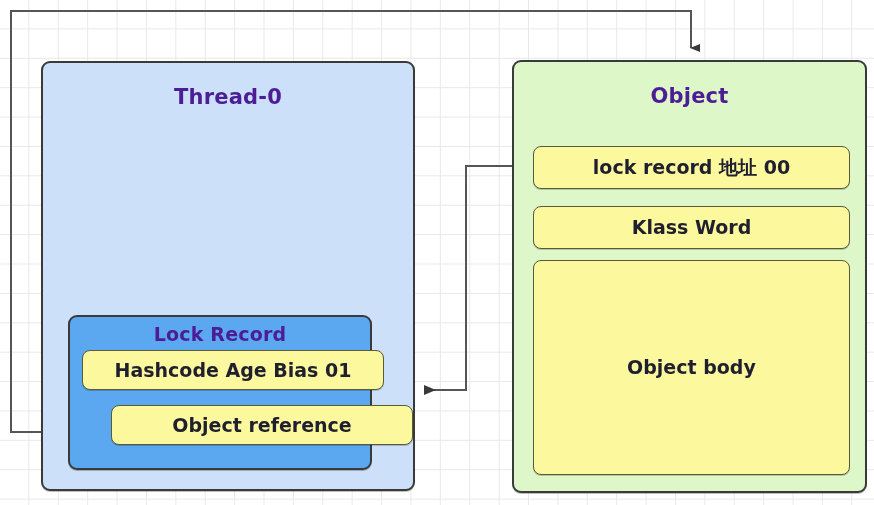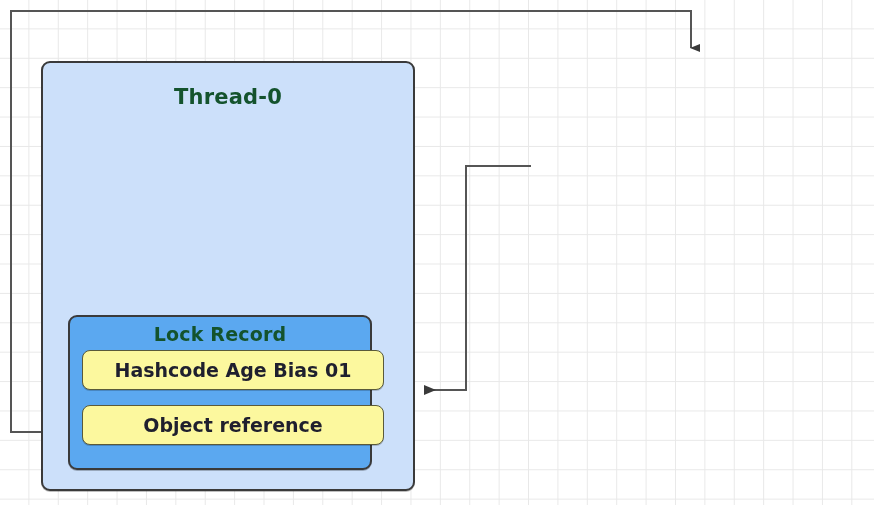--- a/index.html
+++ b/index.html
@@ -68,21 +68,21 @@
     box-shadow: 0 1px 0 rgba(0,0,0,.25);
   }
 
   
   .box-title {
     position: absolute;
     left: 0;
     right: 0;
     text-align: center;
     font-weight: bold;
-    color: #14532d;
+    color: #4c1d95;
     letter-spacing: .2px;
   }
   .thread-title { top: 22px; font-size: 21px; }
   .object-title { top: 22px; font-size: 21px; }
   .lockrec-title { top: 6px; font-size: 19px; }
 
   
   .slot {
     position: absolute;
     box-sizing: border-box;
@@ -93,21 +93,21 @@
     align-items: center;
     justify-content: center;
     font-weight: bold;
     color: #1f1f2e;
     box-shadow: 0 1px 0 rgba(0,0,0,.2);
   }
 
   
   .lr-slot { left: 12px; width: 302px; height: 40px; font-size: 19px; }
   .lr-slot-1 { top: 33px; }
-  .lr-slot-2 { top: 88px; }
+  .lr-slot-2 { top: 88px; margin-left: 29px; }
 
   
   .ob-slot { left: 19px; width: 317px; font-size: 19px; }
   .ob-slot-1 { top: 84px;  height: 43px; }
   .ob-slot-2 { top: 144px; height: 43px; }
   .ob-slot-3 { top: 198px; height: 215px; }
 
   .slot-label { line-height: 1; white-space: nowrap; }
 </style>
 </head>
@@ -139,14 +139,29 @@
       <div class="slot lr-slot lr-slot-1">
         <span class="slot-label">Hashcode Age Bias 01</span>
       </div>
 
       <div class="slot lr-slot lr-slot-2">
         <span class="slot-label">Object reference</span>
       </div>
     </div>
   </div>
 
+  <div class="node object-box">
+    <div class="box-title object-title">Object</div>
+
+    <div class="slot ob-slot ob-slot-1">
+      <span class="slot-label">lock record 地址 00</span>
+    </div>
+
+    <div class="slot ob-slot ob-slot-2">
+      <span class="slot-label">Klass Word</span>
+    </div>
+
+    <div class="slot ob-slot ob-slot-3">
+      <span class="slot-label">Object body</span>
+    </div>
+  </div>
 
 </div>
 
 </body></html>

